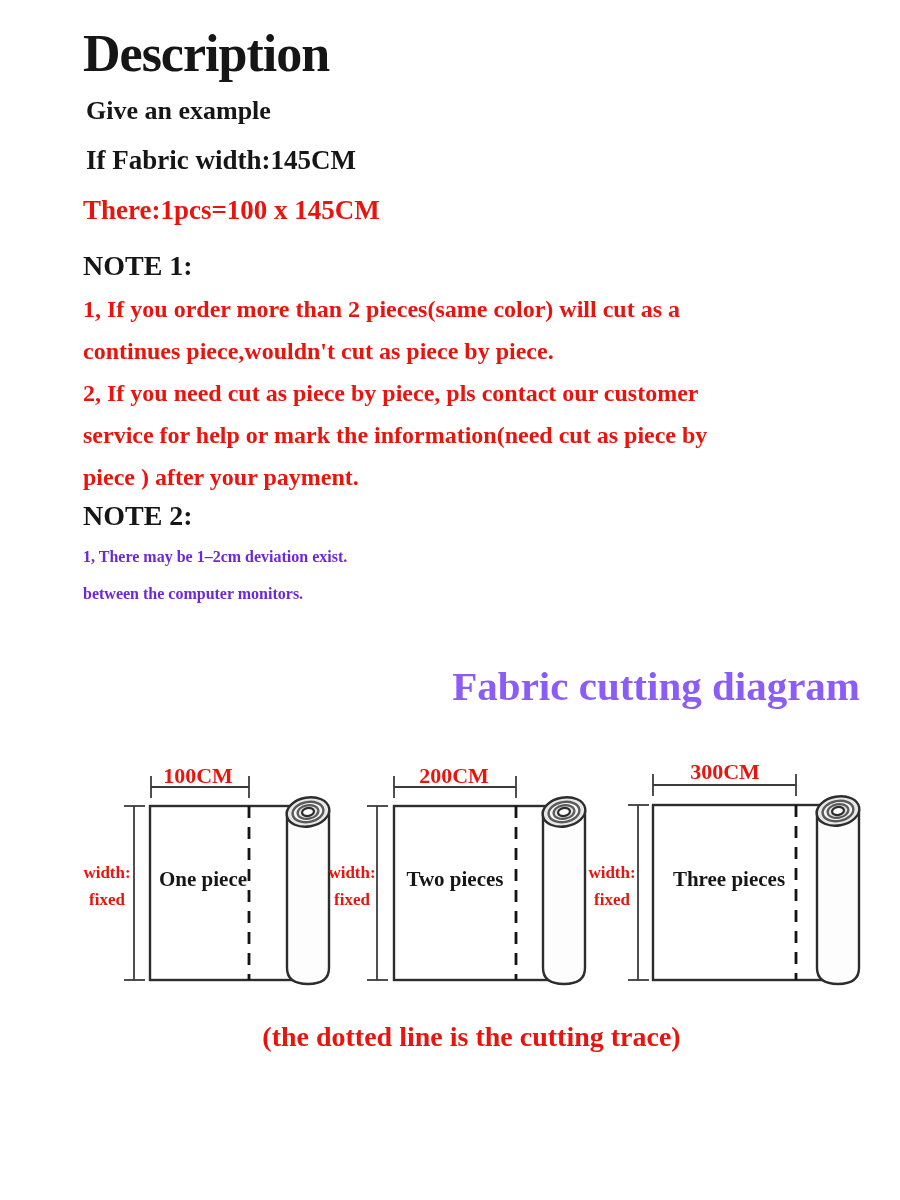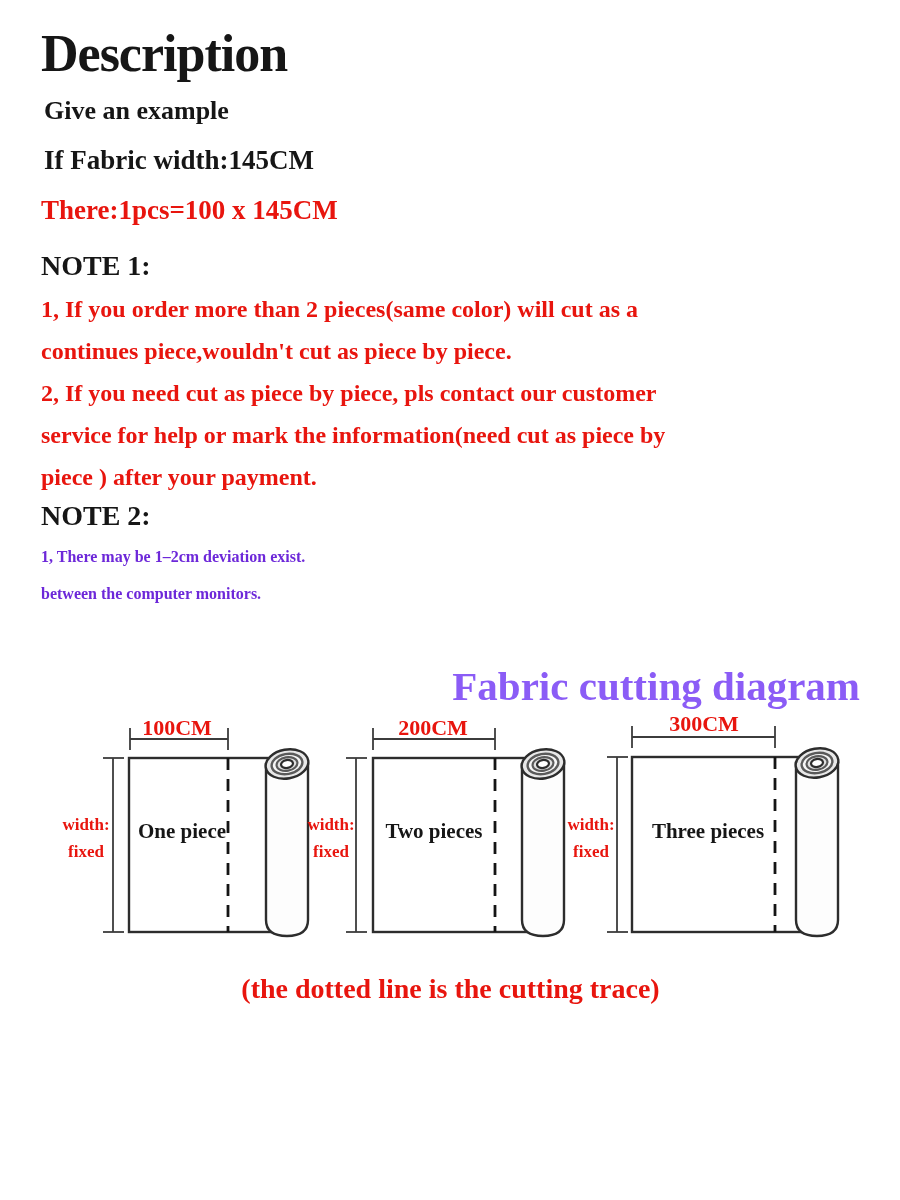--- a/index.html
+++ b/index.html
@@ -1,21 +1,21 @@
 <!DOCTYPE html>
 <html><head>
 <meta charset="utf-8">
 <style>
   html,body{margin:0;padding:0;background:#ffffff;}
   body{
     width:900px;height:1200px;overflow:hidden;
     font-family:"Liberation Serif","DejaVu Serif",serif;
     font-weight:bold;color:#161616;
   }
-  .content{padding:24px 40px 0 41px;}
+  .content{padding:24px 40px 0 83px;}
 
   .page-title{
     font-size:52px;line-height:60px;margin:0;
     letter-spacing:-1px;
   }
   .line-example{font-size:26px;line-height:30px;margin:12px 0 0 3px;}
   .line-fabricw{font-size:27px;line-height:31px;margin:19px 0 16px 3px;}
   .line-size{font-size:27px;line-height:31px;margin:19px 0 0 0;color:#e8150e;}
 
   .note-heading{font-size:28px;line-height:32px;margin:24px 0 0 0;}
@@ -24,20 +24,21 @@
   .note1-lines{margin:6px 0 0 0;font-size:24px;line-height:42px;color:#e8150e;}
   .note2-lines{margin:6px 0 0 0;font-size:16px;line-height:37px;color:#6d28d9;}
   .note-line{white-space:nowrap;}
 
   .diagram-heading{
     font-size:41px;line-height:48px;margin:50px 0 0 0;
     color:#8b5cf6;text-align:right;
   }
 
   .diagram-row{
+    margin-top:48px;
     display:flex;justify-content:center;align-items:flex-start;
   }
   .diagram-row svg{display:block;overflow:visible;}
 
   svg text{
     font-family:"Liberation Serif","DejaVu Serif",serif;
     font-weight:bold;
   }
   .len-lbl{font-size:22px;fill:#e8150e;}
   .width-lbl{font-size:17px;fill:#e8150e;}

